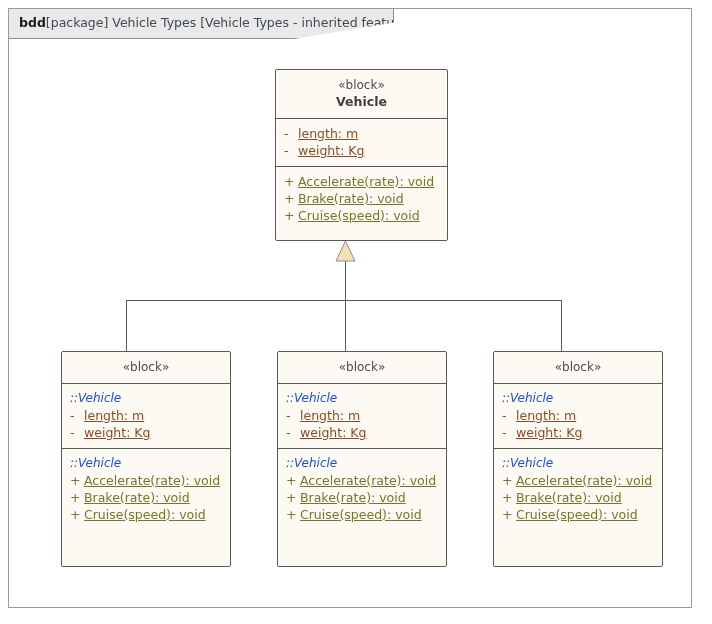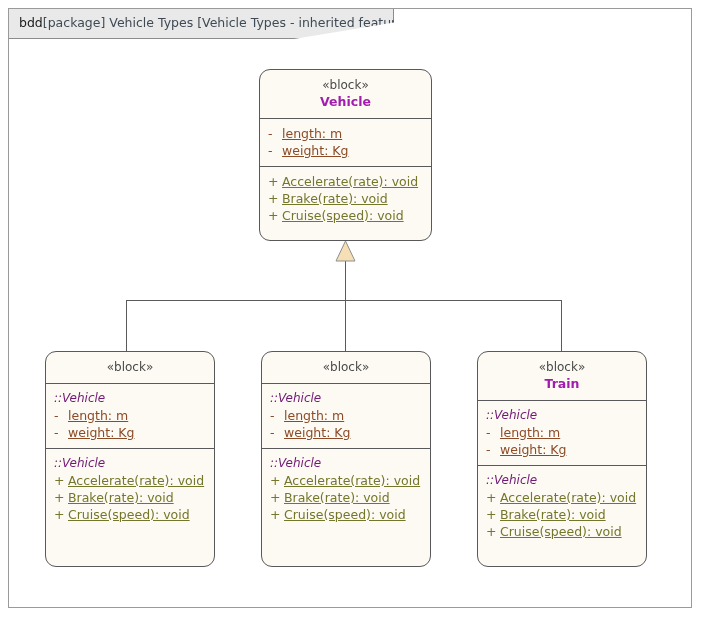--- a/index.html
+++ b/index.html
@@ -44,58 +44,59 @@
   .header-label {
     position: absolute;
     left: 10px;
     top: 6px;
     font-size: 12.5px;
     color: #3f4a55;
     white-space: nowrap;
     line-height: 16px;
   }
   .header-label .bdd-kw {
-    font-weight: normal;
+    font-weight: bold;
     color: #1b1b1b;
   }
 
   
   .block {
     position: absolute;
     box-sizing: border-box;
     background: #fdfaf4;
     border: 1px solid #59585a;
-    border-radius: 11px;
+    border-radius: 2px;
     overflow: hidden;
+    margin-left: 16px;
   }
   .block-title {
     text-align: center;
     padding: 7px 4px 8px 4px;
     box-sizing: border-box;
   }
   .block-stereotype {
     font-size: 12px;
     color: #4a4a4a;
     line-height: 16px;
   }
   .block-name {
     font-size: 12.5px;
     font-weight: bold;
-    color: #a21caf;
+    color: #404040;
     line-height: 17px;
     text-align: center;
   }
   .compartment {
     border-top: 1px solid #59585a;
     padding: 6px 0 7px 0;
   }
   .group-label {
     font-style: italic;
     font-size: 12px;
-    color: #701a75;
+    color: #1d4ed8;
     padding-left: 8px;
     line-height: 17px;
     white-space: nowrap;
   }
   .feature-row {
     display: flex;
     line-height: 17px;
     white-space: nowrap;
   }
   .vis {
@@ -238,21 +239,20 @@
       <div class="feature-row oper">
         <span class="vis">+</span>
         <span class="feature-text">Cruise(speed): void</span>
       </div>
     </div>
   </div>
 
   <div class="block" id="block-train" style="left:468px; top:342px; width:170px; height:216px;">
     <div class="block-title">
       <div class="block-stereotype">«block»</div>
-      <div class="block-name">Train</div>
     </div>
     <div class="compartment">
       <div class="group-label">::Vehicle</div>
       <div class="feature-row attr">
         <span class="vis">-</span>
         <span class="feature-text">length: m</span>
       </div>
       <div class="feature-row attr">
         <span class="vis">-</span>
         <span class="feature-text">weight: Kg</span>

